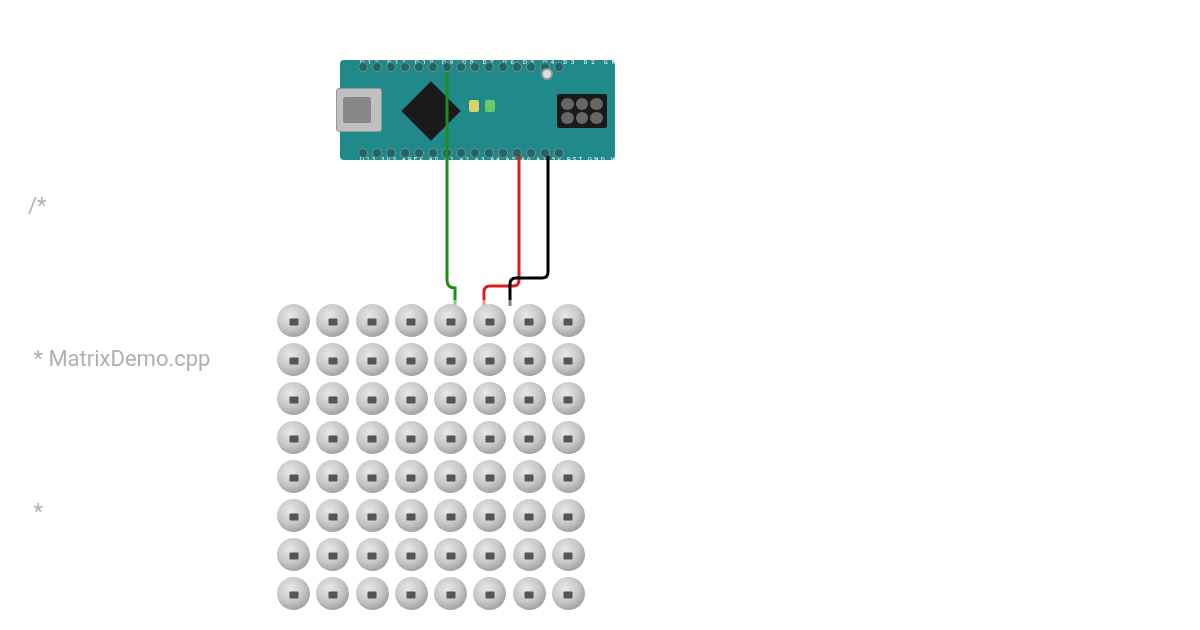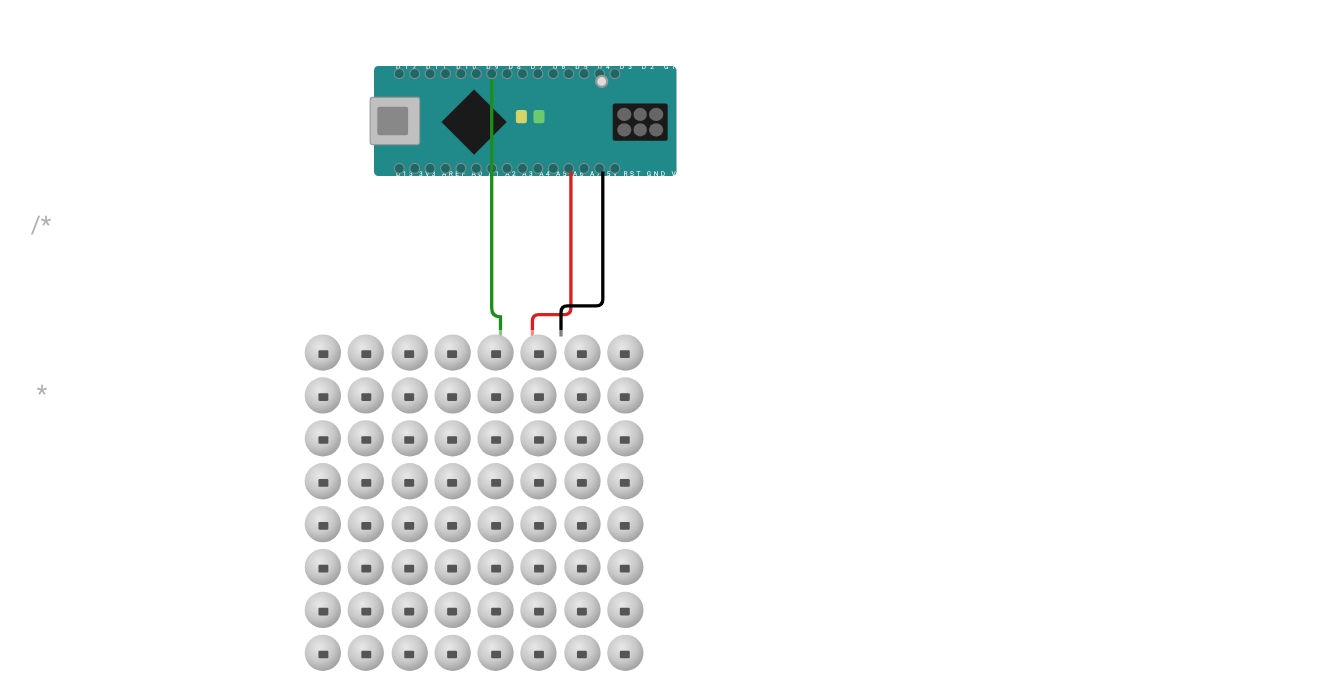--- a/index.html
+++ b/index.html
@@ -192,20 +192,21 @@
     }
     .wire svg {
       overflow: visible;
     }
   </style>
 </head>
 <body>
 
 <div class="code-overlay">
   <div>/*</div>
+  <div> * MatrixDemo.cpp</div>
   <div> *</div>
   
   
   
   
   
   
   
   
   

